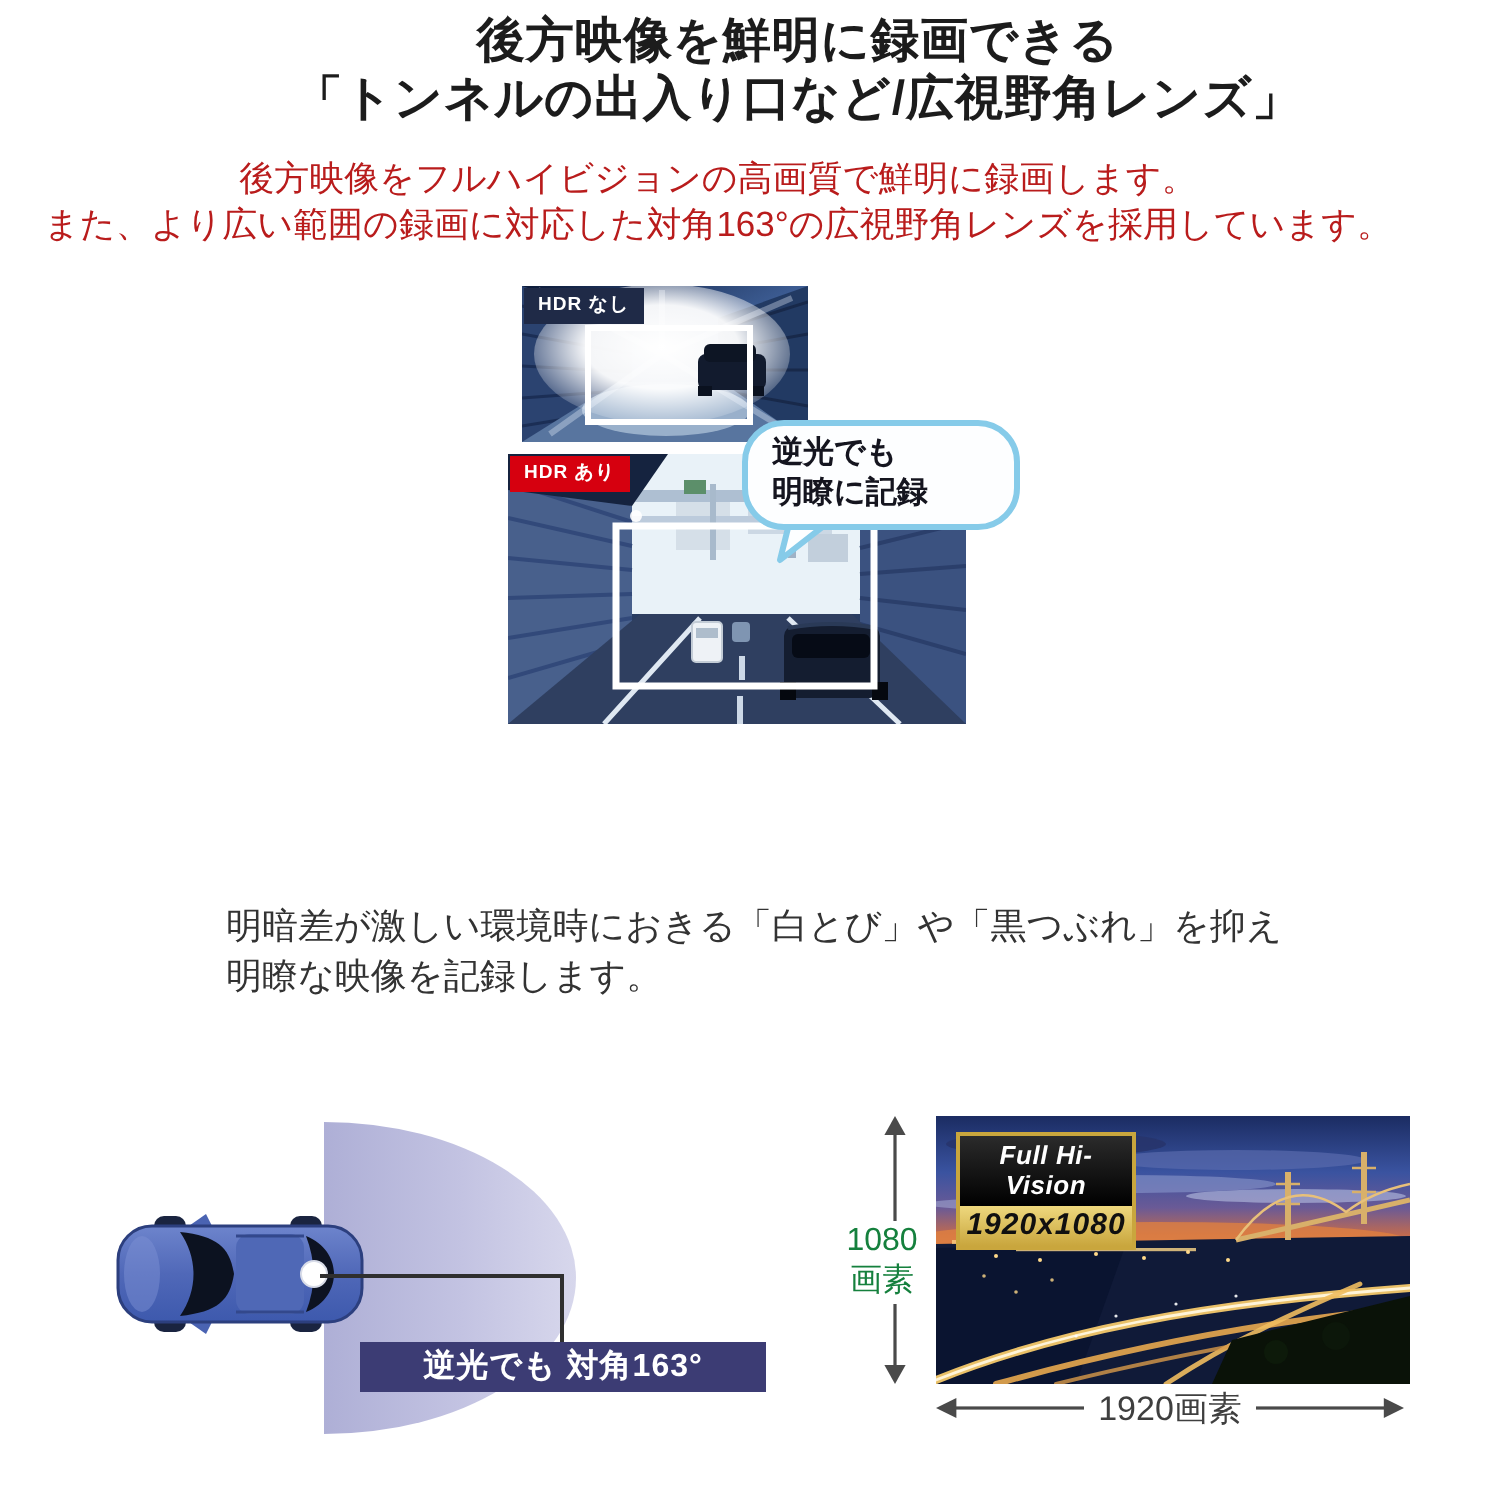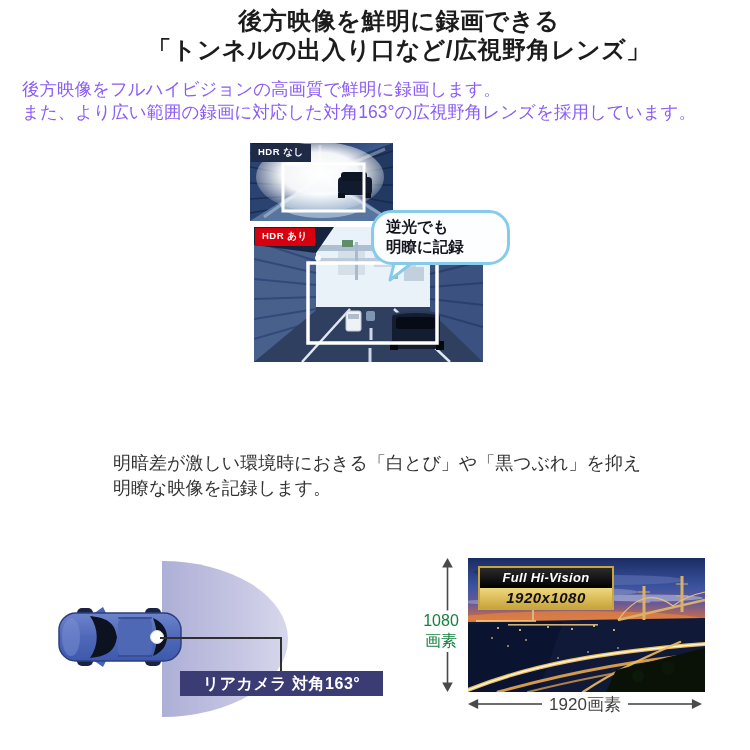--- a/index.html
+++ b/index.html
@@ -2,25 +2,25 @@
 <html style="--hdr-off-bg: #1f2a47; --hdr-on-bg: #d6000f; --bubble-border: #86cbe9; --rear-label-bg: #3c3c74; --badge-gold: #c9a63d;"><head>
 <meta charset="utf-8">
 <style>
   html,body{margin:0;padding:0;background:#fff;}
   body{font-family:"Liberation Sans","DejaVu Sans",sans-serif;}
   .page{position:relative;width:750px;height:750px;background:#ffffff;overflow:hidden;}
 
   
   .s1-title{position:absolute;top:6px;left:0;width:720px;text-align:center;
     font-size:24px;font-weight:bold;color:#1c1c1c;line-height:29px;letter-spacing:.5px;margin-left:39px;}
-  .s1-body{position:absolute;top:78px;left:22px;font-size:17.5px;color:#8b5cf6;line-height:22.5px;}
+  .s1-body{position:absolute;top:78px;left:22px;font-size:17.5px;color:#b91c1c;line-height:22.5px;text-align:center;}
 
   
   .img-wrap{position:absolute;overflow:hidden;}
-  .img1{left:250px;top:143px;width:143px;height:78px;}
+  .img1{left:261px;top:143px;width:143px;height:78px;}
   .img2{left:254px;top:227px;width:229px;height:135px;text-align:center;}
   .img-wrap svg{display:block;width:100%;height:100%;}
   .hdr-tag{position:absolute;top:1px;left:1px;color:#fff;font-size:9.5px;font-weight:bold;
     padding:2px 7px 3px;letter-spacing:.5px;}
   .tag-off{background:var(--hdr-off-bg,#1f2a47);}
   .tag-on{background:var(--hdr-on-bg,#d6000f);}
   .callout-tail{position:absolute;left:382px;top:246px;width:52px;height:40px;z-index:4;}
   .callout{position:absolute;left:371px;top:210px;width:111px;z-index:5;
     background:#fdfeff;border:3px solid var(--bubble-border,#86cbe9);border-radius:21px;
     padding:4px 10px 5px 12px;font-size:15.5px;font-weight:bold;color:#15151f;line-height:20px;}
@@ -37,21 +37,21 @@
   .car-svg{position:absolute;left:57px;top:605px;width:128px;height:64px;}
   .conn-h{position:absolute;left:160px;top:637px;width:122px;height:2px;background:#2f2f2f;}
   .conn-v{position:absolute;left:280px;top:637px;width:2px;height:37px;background:#2f2f2f;}
   .rc-label{position:absolute;left:180px;top:671px;width:203px;height:25px;line-height:25px;
     background:var(--rear-label-bg,#3c3c74);color:#fff;font-size:16px;font-weight:bold;
     text-align:center;letter-spacing:.5px;}
 
   
   .photo{position:absolute;left:468px;top:558px;width:237px;height:134px;}
   .photo svg{display:block;width:100%;height:100%;}
-  .badge{position:absolute;left:478px;top:566px;width:136px;z-index:6;
+  .badge{position:absolute;left:478px;top:566px;width:90px;z-index:6;
     border:2px solid var(--badge-gold,#c9a63d);box-sizing:border-box;}
   .badge-top{background:linear-gradient(#2b2b2b,#000);color:#fff;font-style:italic;
     font-weight:bold;font-size:13px;text-align:center;padding:2px 0 3px;letter-spacing:.3px;}
   .badge-bottom{background:linear-gradient(#eed87e,#c9a63d);color:#101010;font-style:italic;
     font-weight:bold;font-size:15px;text-align:center;padding:1px 0 2px;letter-spacing:.5px;}
   .v-arrow{position:absolute;left:441px;top:558px;width:13px;height:134px;}
   .v-dim-text{position:absolute;left:412px;top:611px;width:58px;text-align:center;
     font-size:16px;line-height:20px;color:#15803d;}
   .h-dim-row{position:absolute;left:468px;top:692px;width:234px;height:24px;
     display:flex;align-items:center;justify-content:flex-end;}
@@ -184,21 +184,21 @@
     <rect x="2" y="8" width="122" height="48" rx="17" fill="url(#carG)" stroke="#2c3f7e" stroke-width="1.5"></rect>
     <ellipse cx="14" cy="32" rx="9" ry="19" fill="#7b8fd4" opacity="0.5"></ellipse>
     <path d="M33,11 C52,13 58,19 60,32 C58,45 52,51 33,53 C42,40 42,24 33,11 Z" fill="#0c1220"></path>
     <path d="M96,13 C106,17 110,25 110,32 C110,39 106,47 96,51 C101,38 101,26 96,13 Z" fill="#0d1322"></path>
     <rect x="61" y="12" width="34" height="40" rx="7" fill="#4f68b6"></rect>
     <path d="M61,13 L95,13 M61,51 L95,51" stroke="#33488c" stroke-width="1.5"></path>
     <circle cx="100" cy="32" r="6.5" fill="#ffffff" stroke="#d8dce8"></circle>
   </svg>
   <div class="conn-h"></div>
   <div class="conn-v"></div>
-  <div class="rc-label">リアカメラ 対角163°</div>
+  <div class="rc-label">逆光でも 対角163°</div>
 
   <div class="photo">
     <svg viewBox="0 0 237 134" preserveAspectRatio="none">
       <defs>
         <linearGradient id="skyG" x1="0" y1="0" x2="0" y2="1">
           <stop offset="0" stop-color="#1b2c62"></stop>
             <stop offset="0.38" stop-color="#3a53a0"></stop>
           <stop offset="0.62" stop-color="#6a5a96"></stop>
             <stop offset="0.8" stop-color="#c06a50"></stop>
           <stop offset="1" stop-color="#e8954a"></stop>

